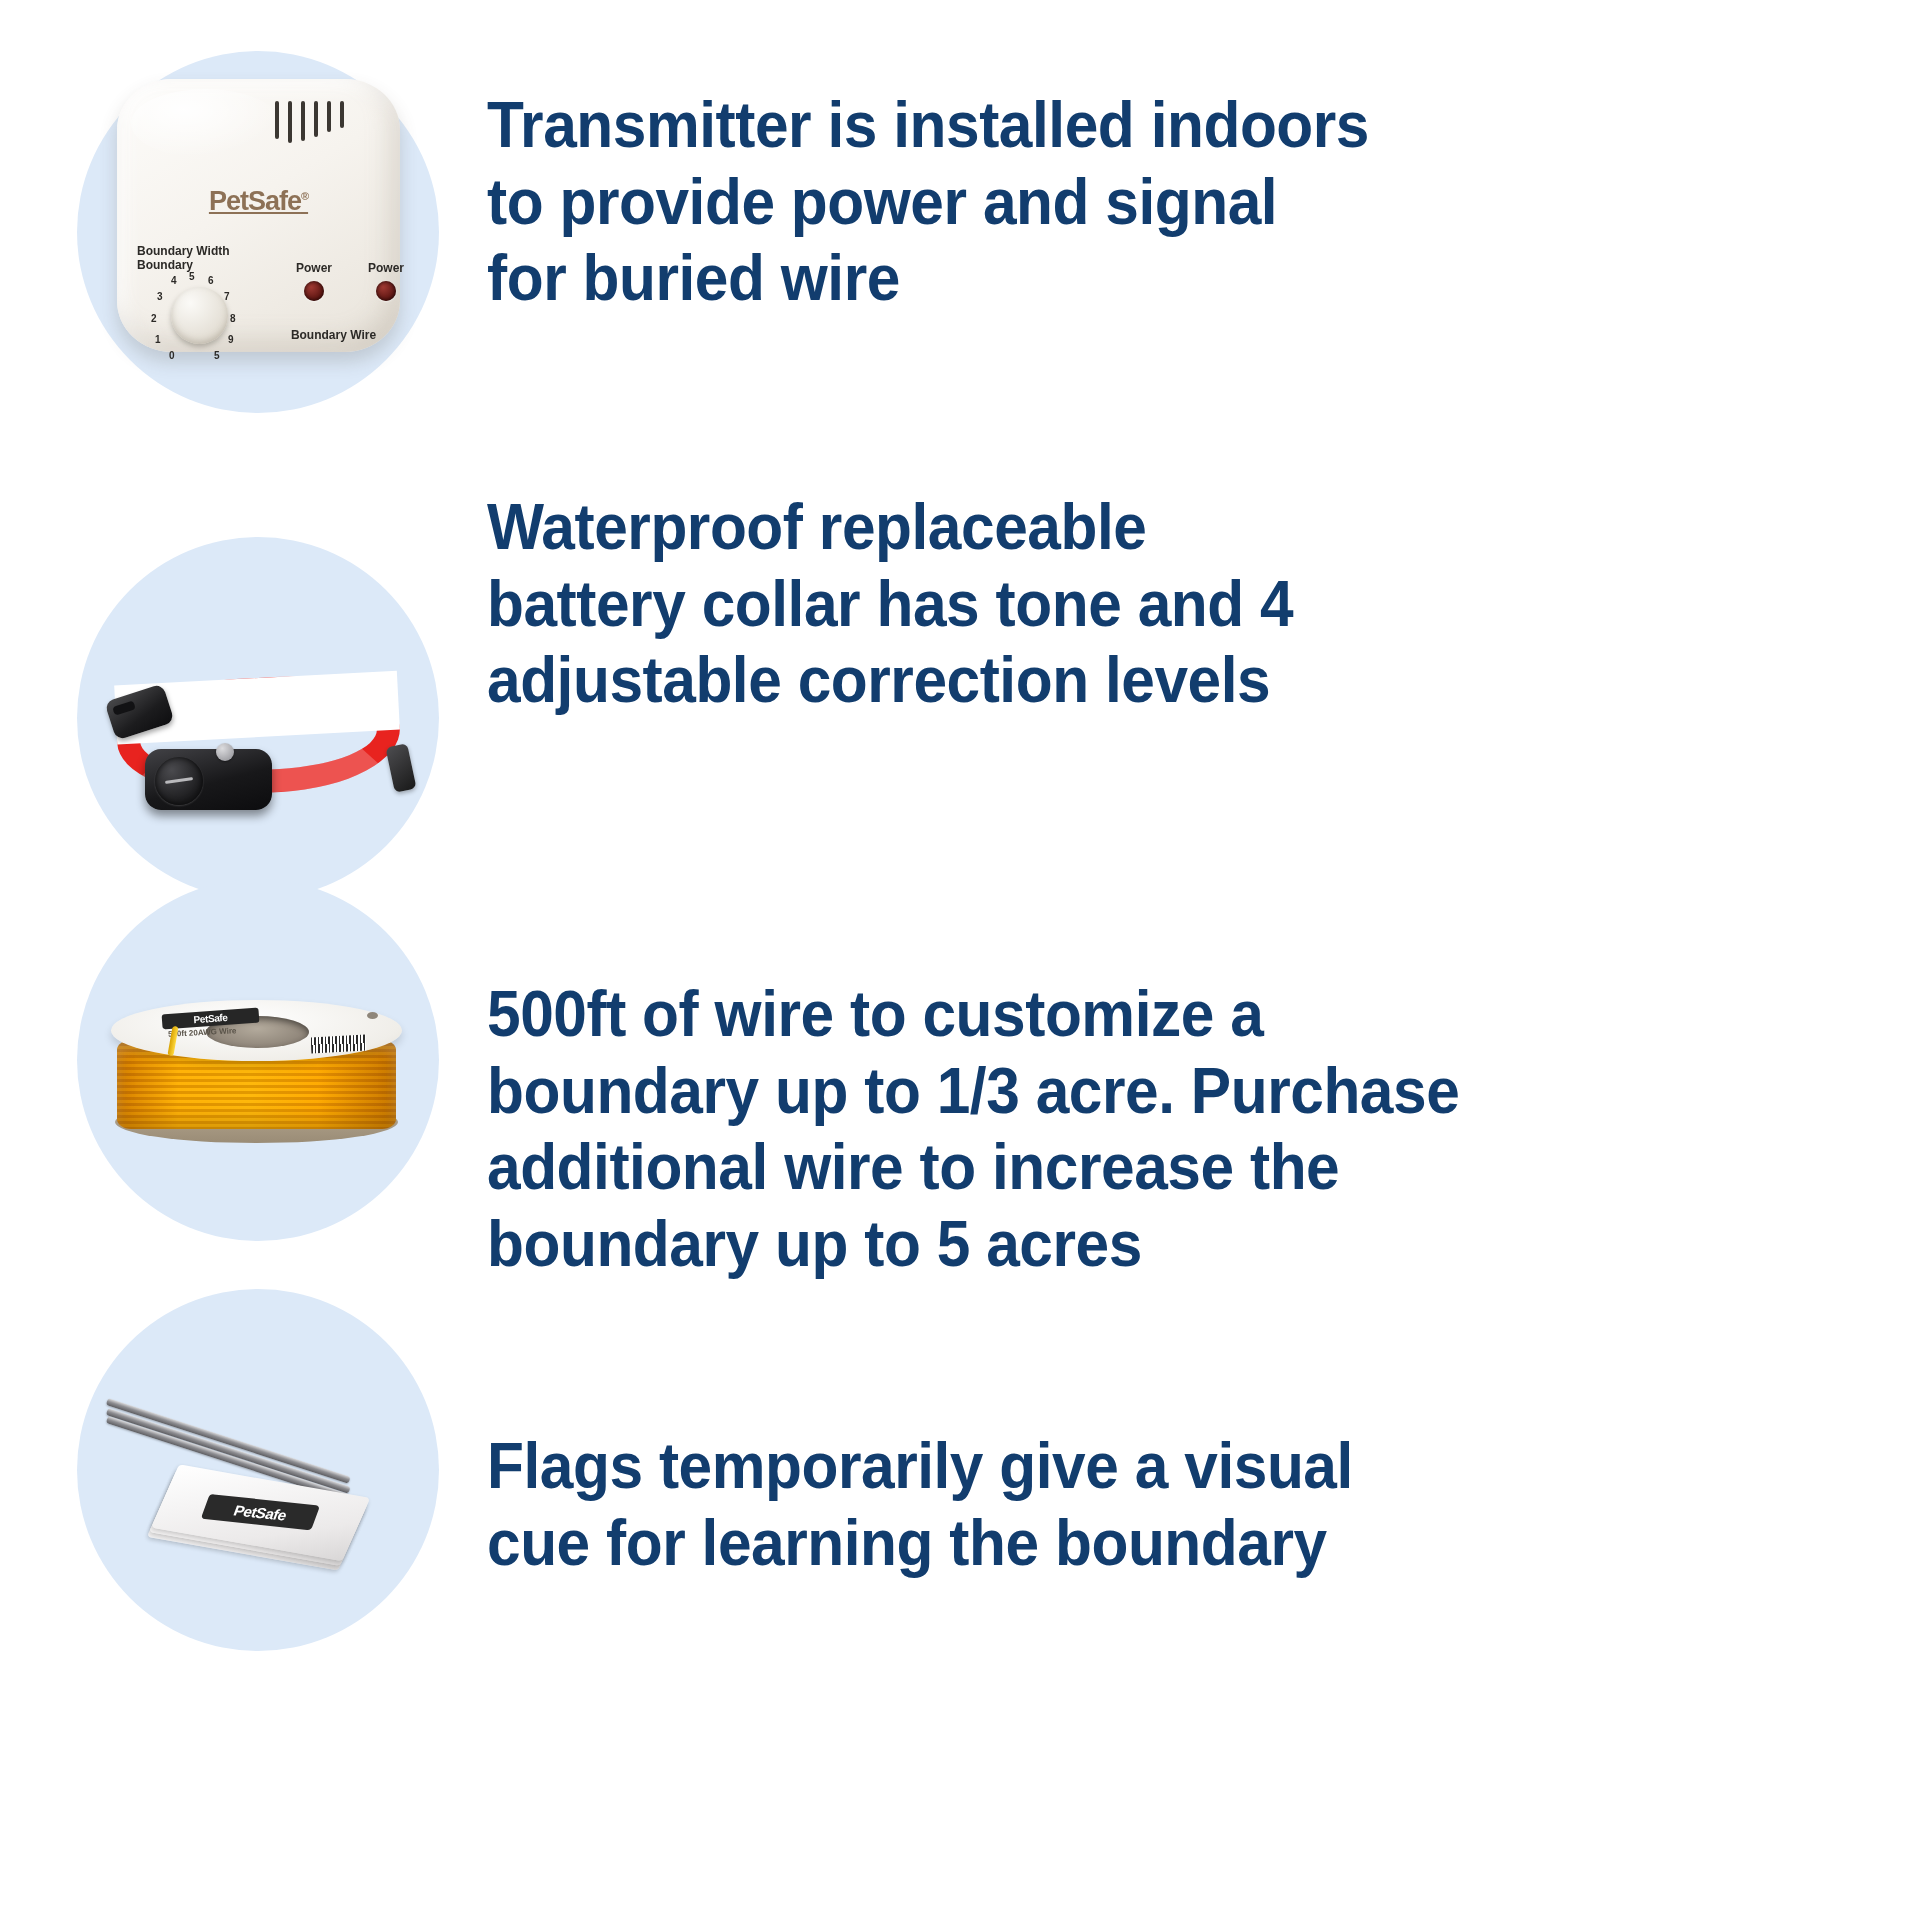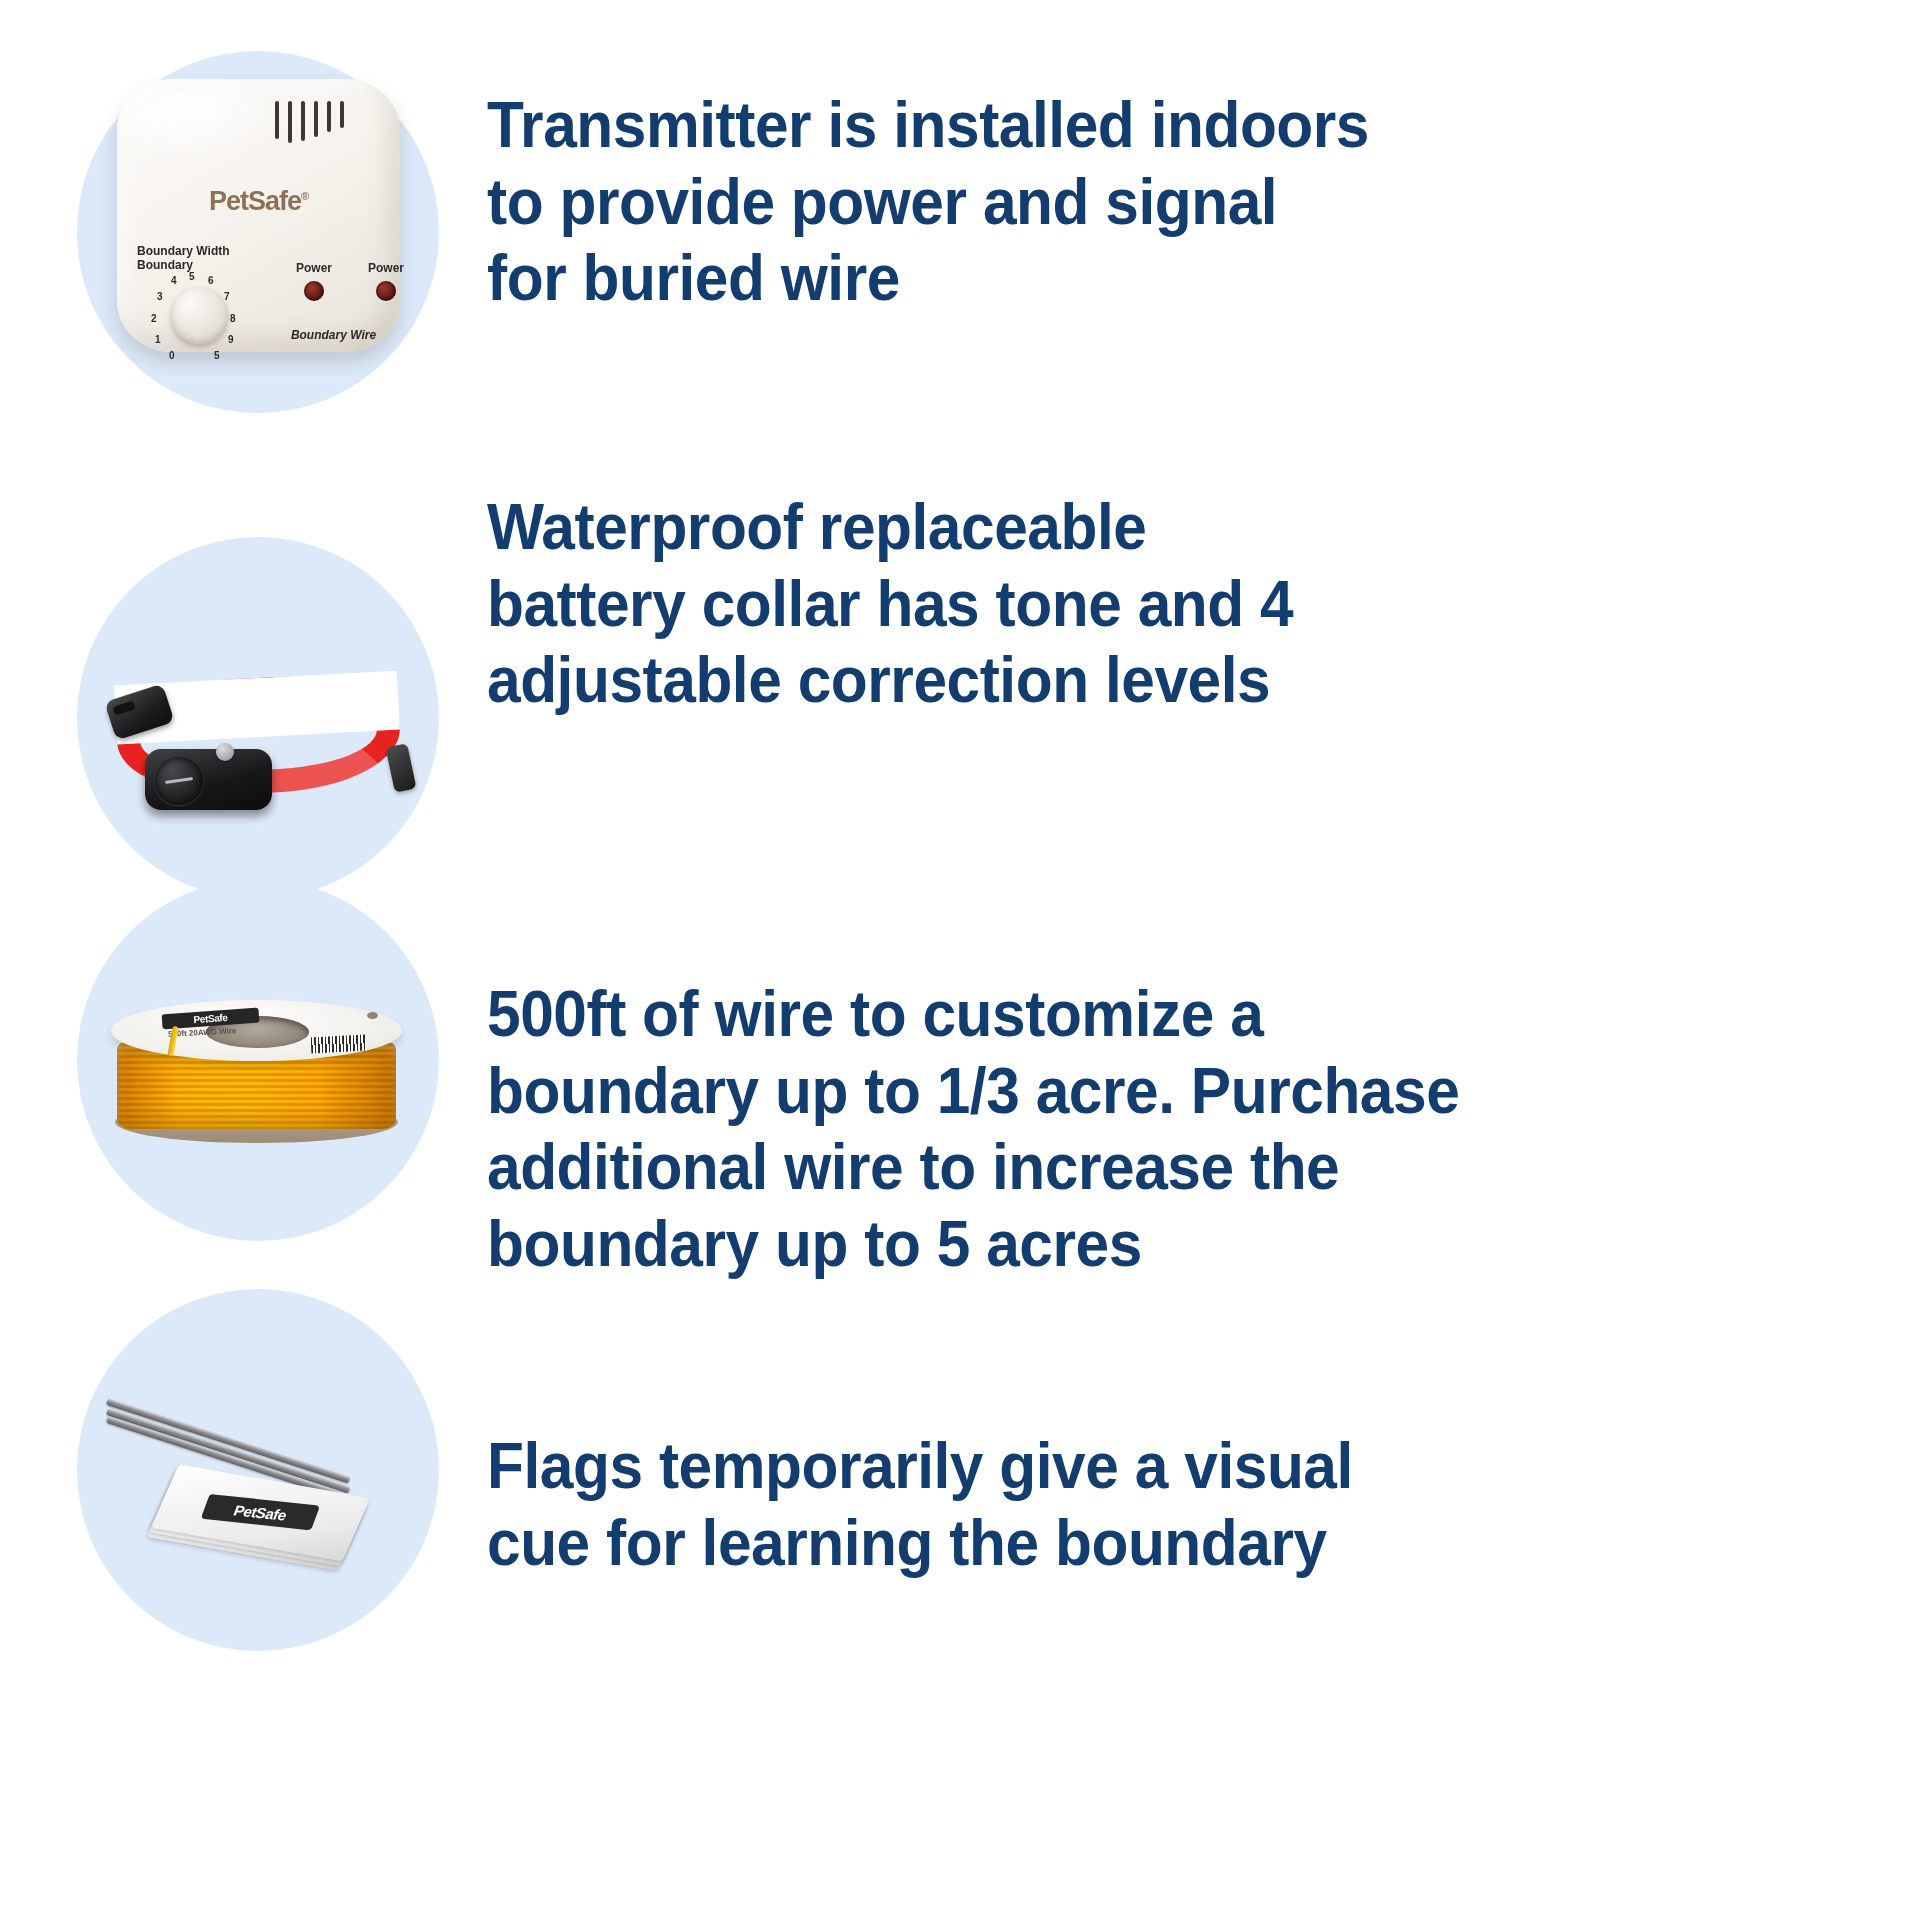--- a/index.html
+++ b/index.html
@@ -74,20 +74,21 @@
   .tx-vent:nth-child(1){height:38px;}
   .tx-vent:nth-child(2){height:42px;}
   .tx-vent:nth-child(3){height:40px;}
   .tx-vent:nth-child(4){height:36px;}
   .tx-vent:nth-child(5){height:31px;}
   .tx-vent:nth-child(6){height:27px;}
   .tx-brand{
     position:absolute;left:0;right:0;top:107px;text-align:center;
     font-size:27px;font-weight:700;color:#8d7156;letter-spacing:-1px;
     font-family:"Liberation Sans",sans-serif;
+    text-decoration:underline;
   }
   .tx-brand sup{font-size:11px;vertical-align:super;}
   .tx-dial-label{
     position:absolute;left:20px;top:166px;width:123px;text-align:left;
     font-size:12px;font-weight:700;color:#2c2a27;line-height:1.15;
   }
   .tx-dial-ring{position:absolute;left:36px;top:194px;width:91px;height:91px;}
   .tx-knob{
     position:absolute;left:18px;top:14px;width:57px;height:57px;border-radius:50%;
     background:radial-gradient(circle at 34% 28%,#fbfaf7,#e3ded4 70%,#cdc6b9);
@@ -98,21 +99,21 @@
   .tx-led-wrap.power{left:158px;}
   .tx-led-wrap.loop{left:230px;}
   .tx-led-label{font-size:12px;font-weight:700;color:#2c2a27;text-align:center;width:46px;}
   .tx-led{
     margin:6px auto 0;width:20px;height:20px;border-radius:50%;
     background:radial-gradient(circle at 35% 30%,#a03a33,#601713 65%,#3a0b08);
     box-shadow:inset 0 0 4px rgba(0,0,0,.7),0 1px 2px rgba(255,255,255,.5);
   }
   .tx-wire-label{
     position:absolute;left:149px;top:249px;width:135px;text-align:center;
-    font-size:12px;font-weight:700;color:#2c2a27;font-style:italic;
+    font-size:12px;font-weight:700;color:#2c2a27;
   }
 
   
   .collar-wrap{position:absolute;left:18px;top:117px;width:327px;height:168px;}
   .collar-strap{
     position:absolute;left:22px;top:24px;width:283px;height:115px;
     border:23px solid #e8231f;
     border-radius:50%/58%;
     border-top-color:#e8231f;
     box-sizing:border-box;

